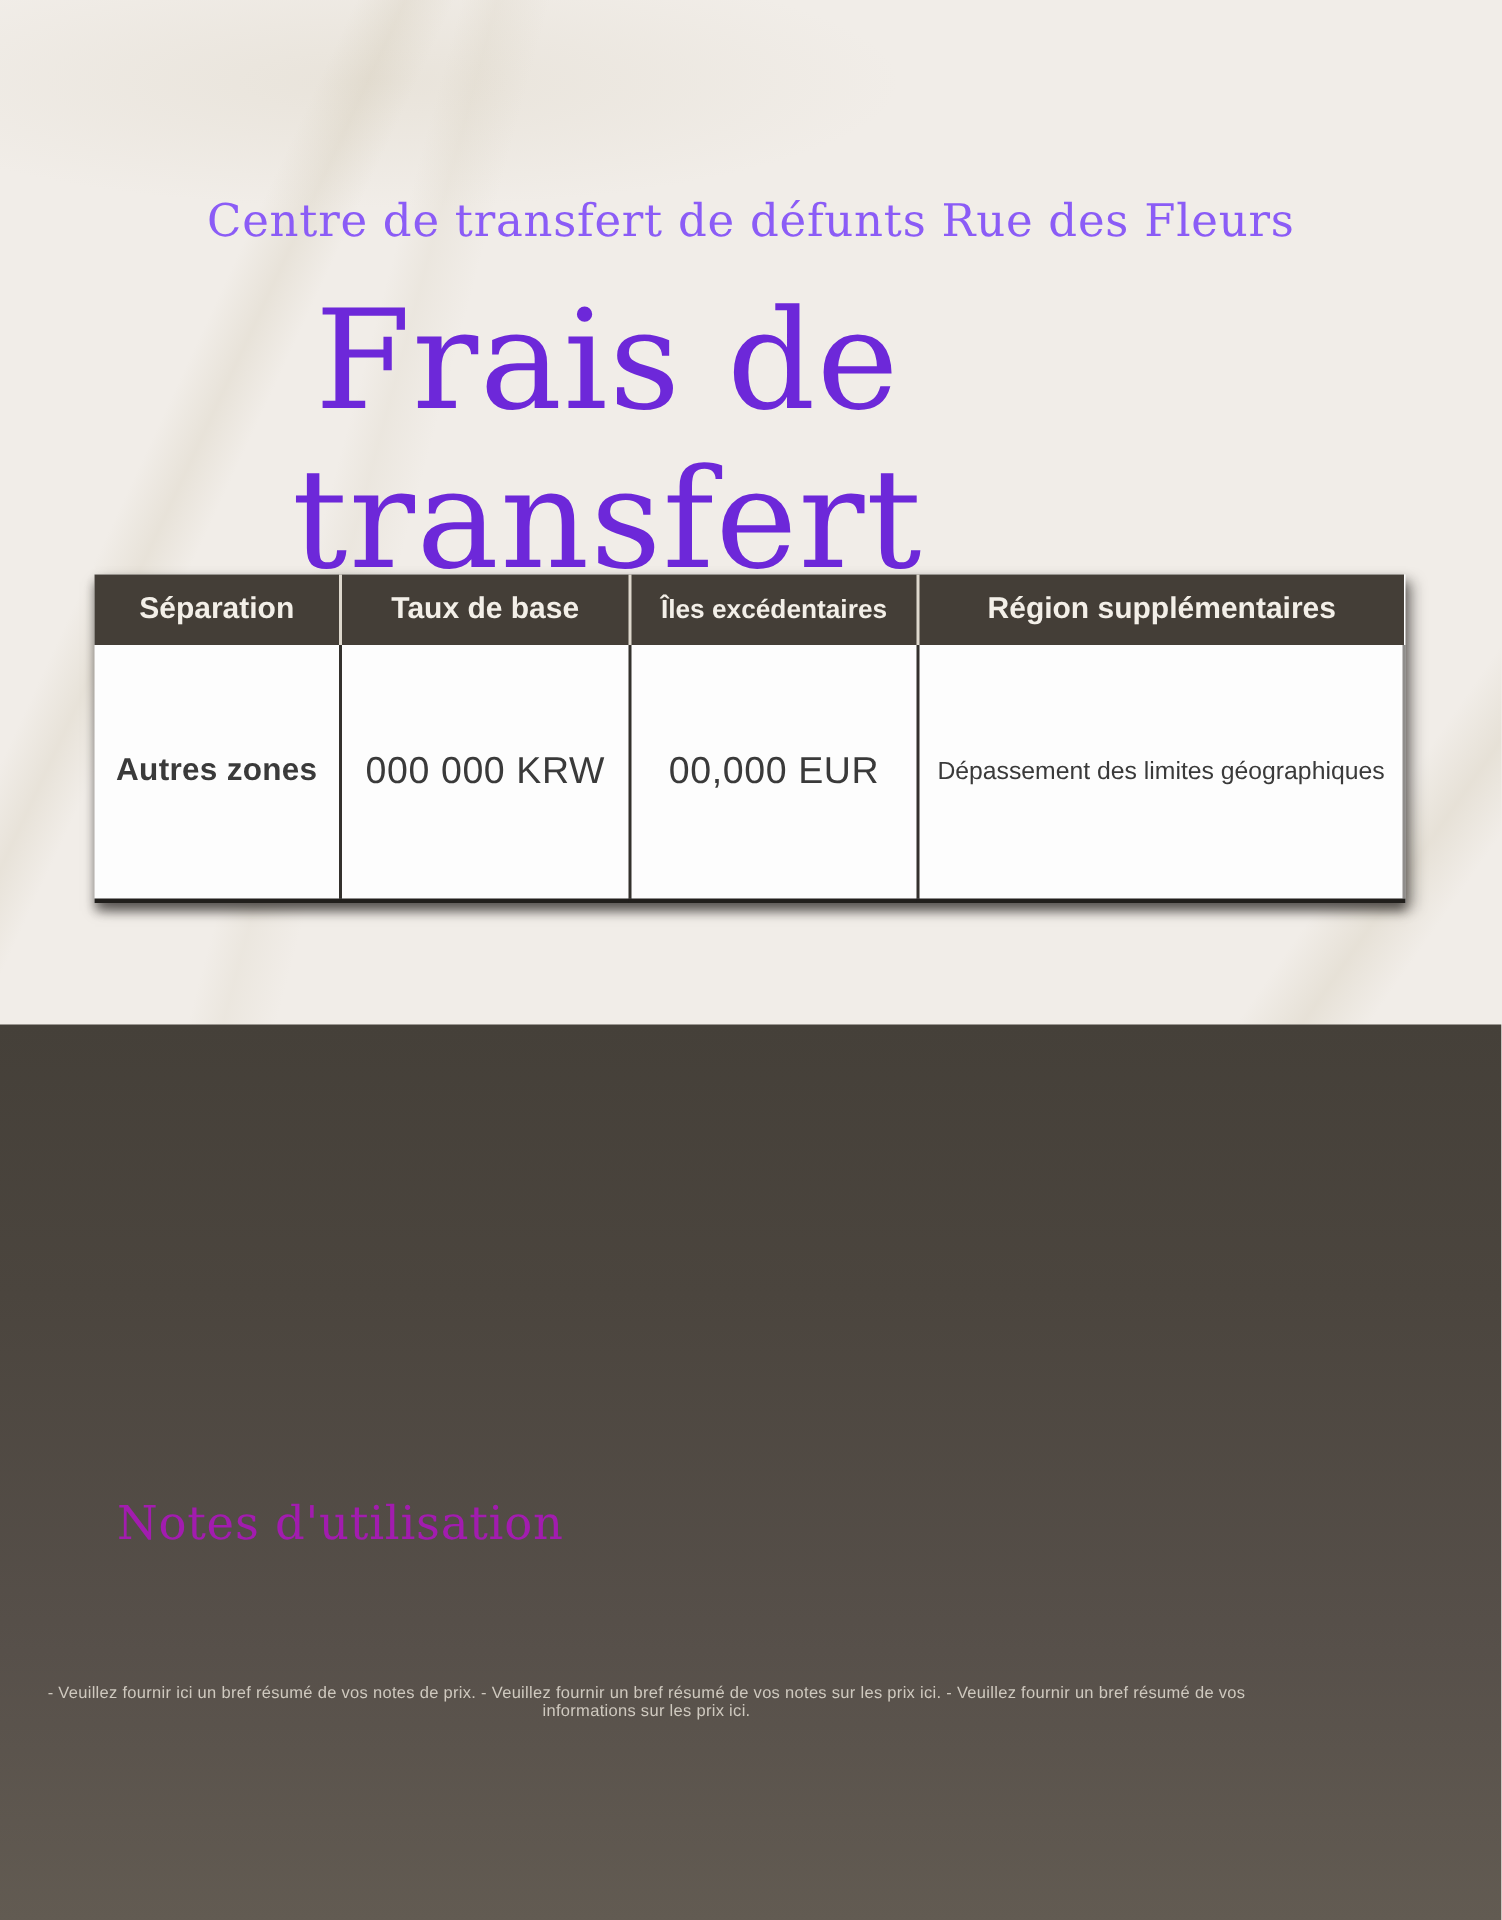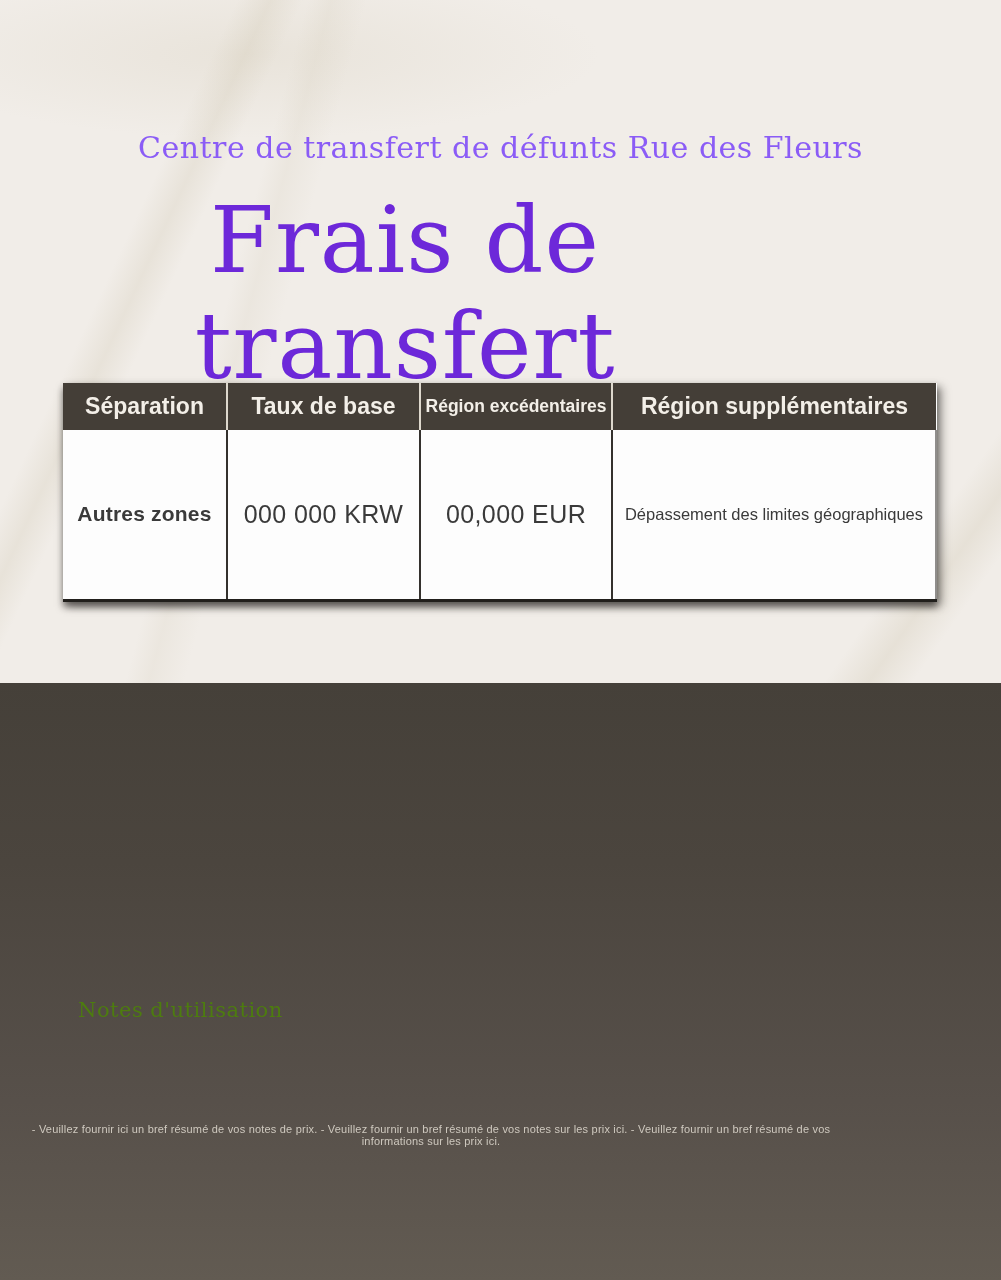--- a/index.html
+++ b/index.html
@@ -69,21 +69,21 @@
     border-collapse: collapse;
     table-layout: fixed;
     background: #fdfdfd;
     box-shadow: 0 5px 7px rgba(20,17,14,0.55), 5px 4px 9px rgba(20,17,14,0.35);
   }
   .price-table thead tr { height: 47px; }
   .price-table thead th {
     background: #443e37;
     color: #f3efe8;
     font-weight: bold;
-    font-size: 23px;
+    font-size: 20px;
     text-align: center;
     vertical-align: middle;
     padding: 0 2px;
     border-left: 2px solid #ded8cd;
   }
   .price-table thead th:first-child { border-left: none; }
   .price-table thead th.small-head { font-size: 17.5px; }
 
   .price-table tbody td {
     background: #fdfdfd;
@@ -127,22 +127,22 @@
     top: -17px;
   }
   .extra-row2 { font-size: 16.5px; color: #3a3a3a; }
   .extra-row3 { font-size: 21px; color: #3a3a3a; }
 
   
   .notes-heading {
     position: absolute;
     left: 78px; top: 998px;
     font-family: "DejaVu Serif", serif;
-    font-size: 21px;
-    color: #4d7c0f;
+    font-size: 31px;
+    color: #a21caf;
     letter-spacing: 0.5px;
   }
   .notes-body {
     position: absolute;
     left: 0; top: 1123px;
     width: 862px;
     text-align: center;
     font-size: 11px;
     color: #cfc9bf;
     letter-spacing: 0.2px;
@@ -161,21 +161,21 @@
   <colgroup>
     <col style="width:164px">
     <col style="width:193px">
     <col style="width:192px">
     <col style="width:324px">
   </colgroup>
   <thead>
     <tr>
       <th>Séparation</th>
       <th>Taux de base</th>
-      <th class="small-head">Région excédentaires</th>
+      <th class="small-head">Îles excédentaires</th>
       <th>Région supplémentaires</th>
     </tr>
   </thead>
   <tbody>
     <tr class="row-2">
       <td class="zone-big">Autres zones</td>
       <td class="value-cell">000 000 KRW</td>
       <td class="value-cell">00,000 EUR</td>
       <td class="extra-row2">Dépassement des limites géographiques</td>
     </tr>

